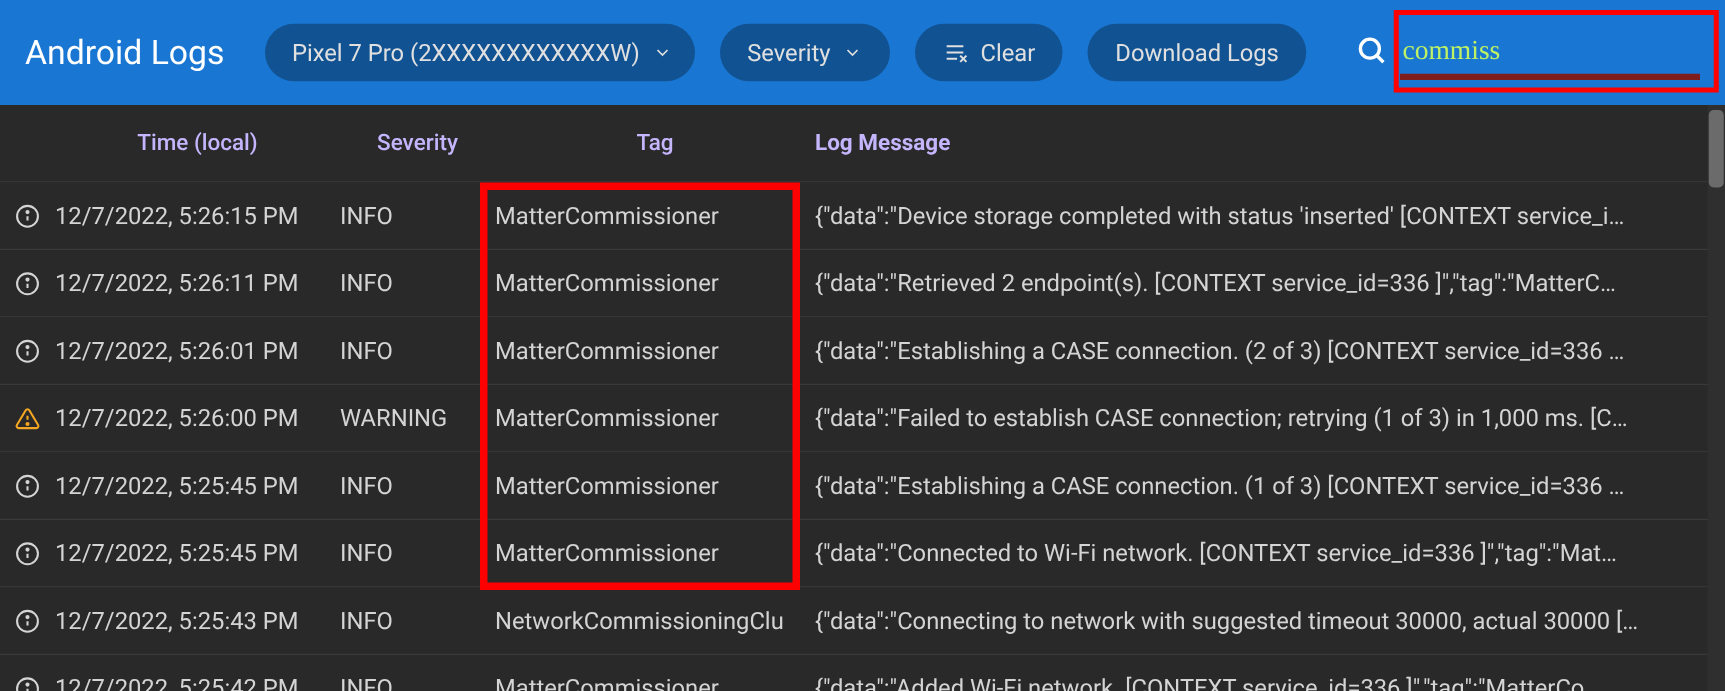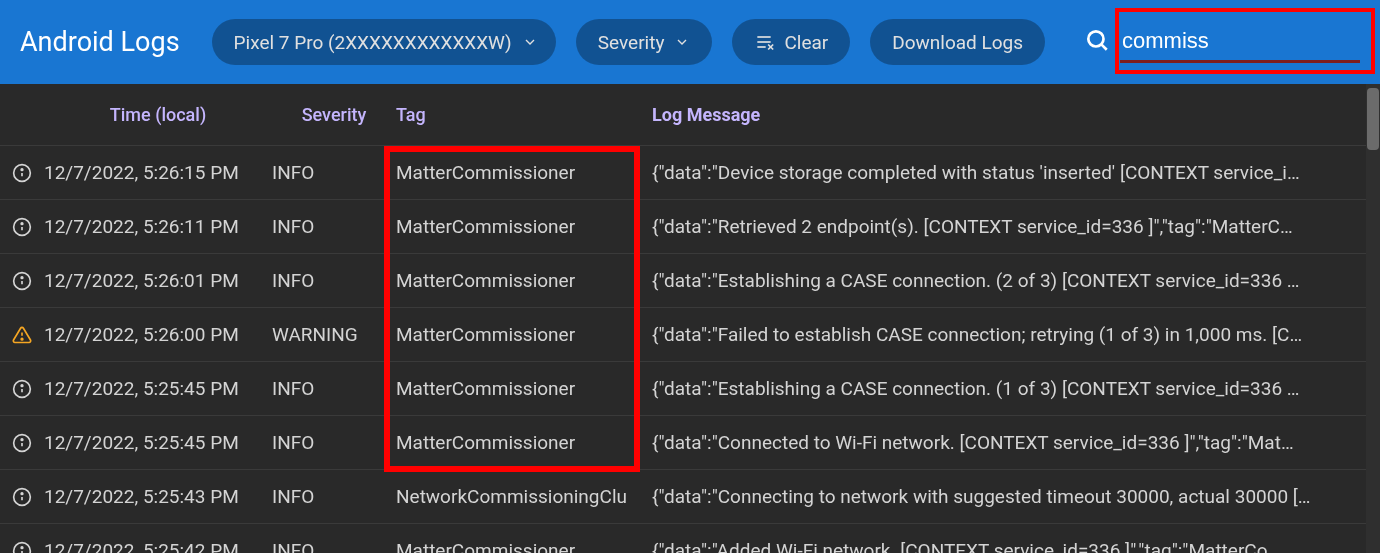--- a/index.html
+++ b/index.html
@@ -57,26 +57,27 @@
       align-items: center;
       gap: 10px;
       margin-left: auto;
     }
     .search-icon {
       color: #ffffff;
     }
     .search-input {
       background: transparent;
       border: none;
-      border-bottom: 3px solid #7f1d1d;
-      color: #ffffff;
+      border-bottom: 5px solid #7f1d1d;
+      color: #bef264;
       font-size: 22px;
       padding: 6px 2px;
       width: 240px;
       outline: none;
+      font-family: Liberation Serif, serif;
     }
     .search-highlight {
       position: absolute;
       border: 4px solid #ff0000;
       top: 8px;
       right: 5px;
       width: 260px;
       height: 66px;
       pointer-events: none;
     }
@@ -109,21 +110,21 @@
     .col-tag {
       width: 256px;
       flex-shrink: 0;
     }
     .col-msg {
       flex: 1;
       min-width: 0;
     }
     .table-header .col-time { text-align: center; padding-left: 0; }
     .table-header .col-severity { text-align: center; }
-    .table-header .col-tag { text-align: left; }
+    .table-header .col-tag { text-align: center; }
     .table-header .col-msg { text-align: left; font-weight: bold; }
 
     .rows-wrap {
       position: relative;
     }
     .row {
       display: flex;
       align-items: center;
       height: 54px;
       border-bottom: 1px solid #3a3a3a;

